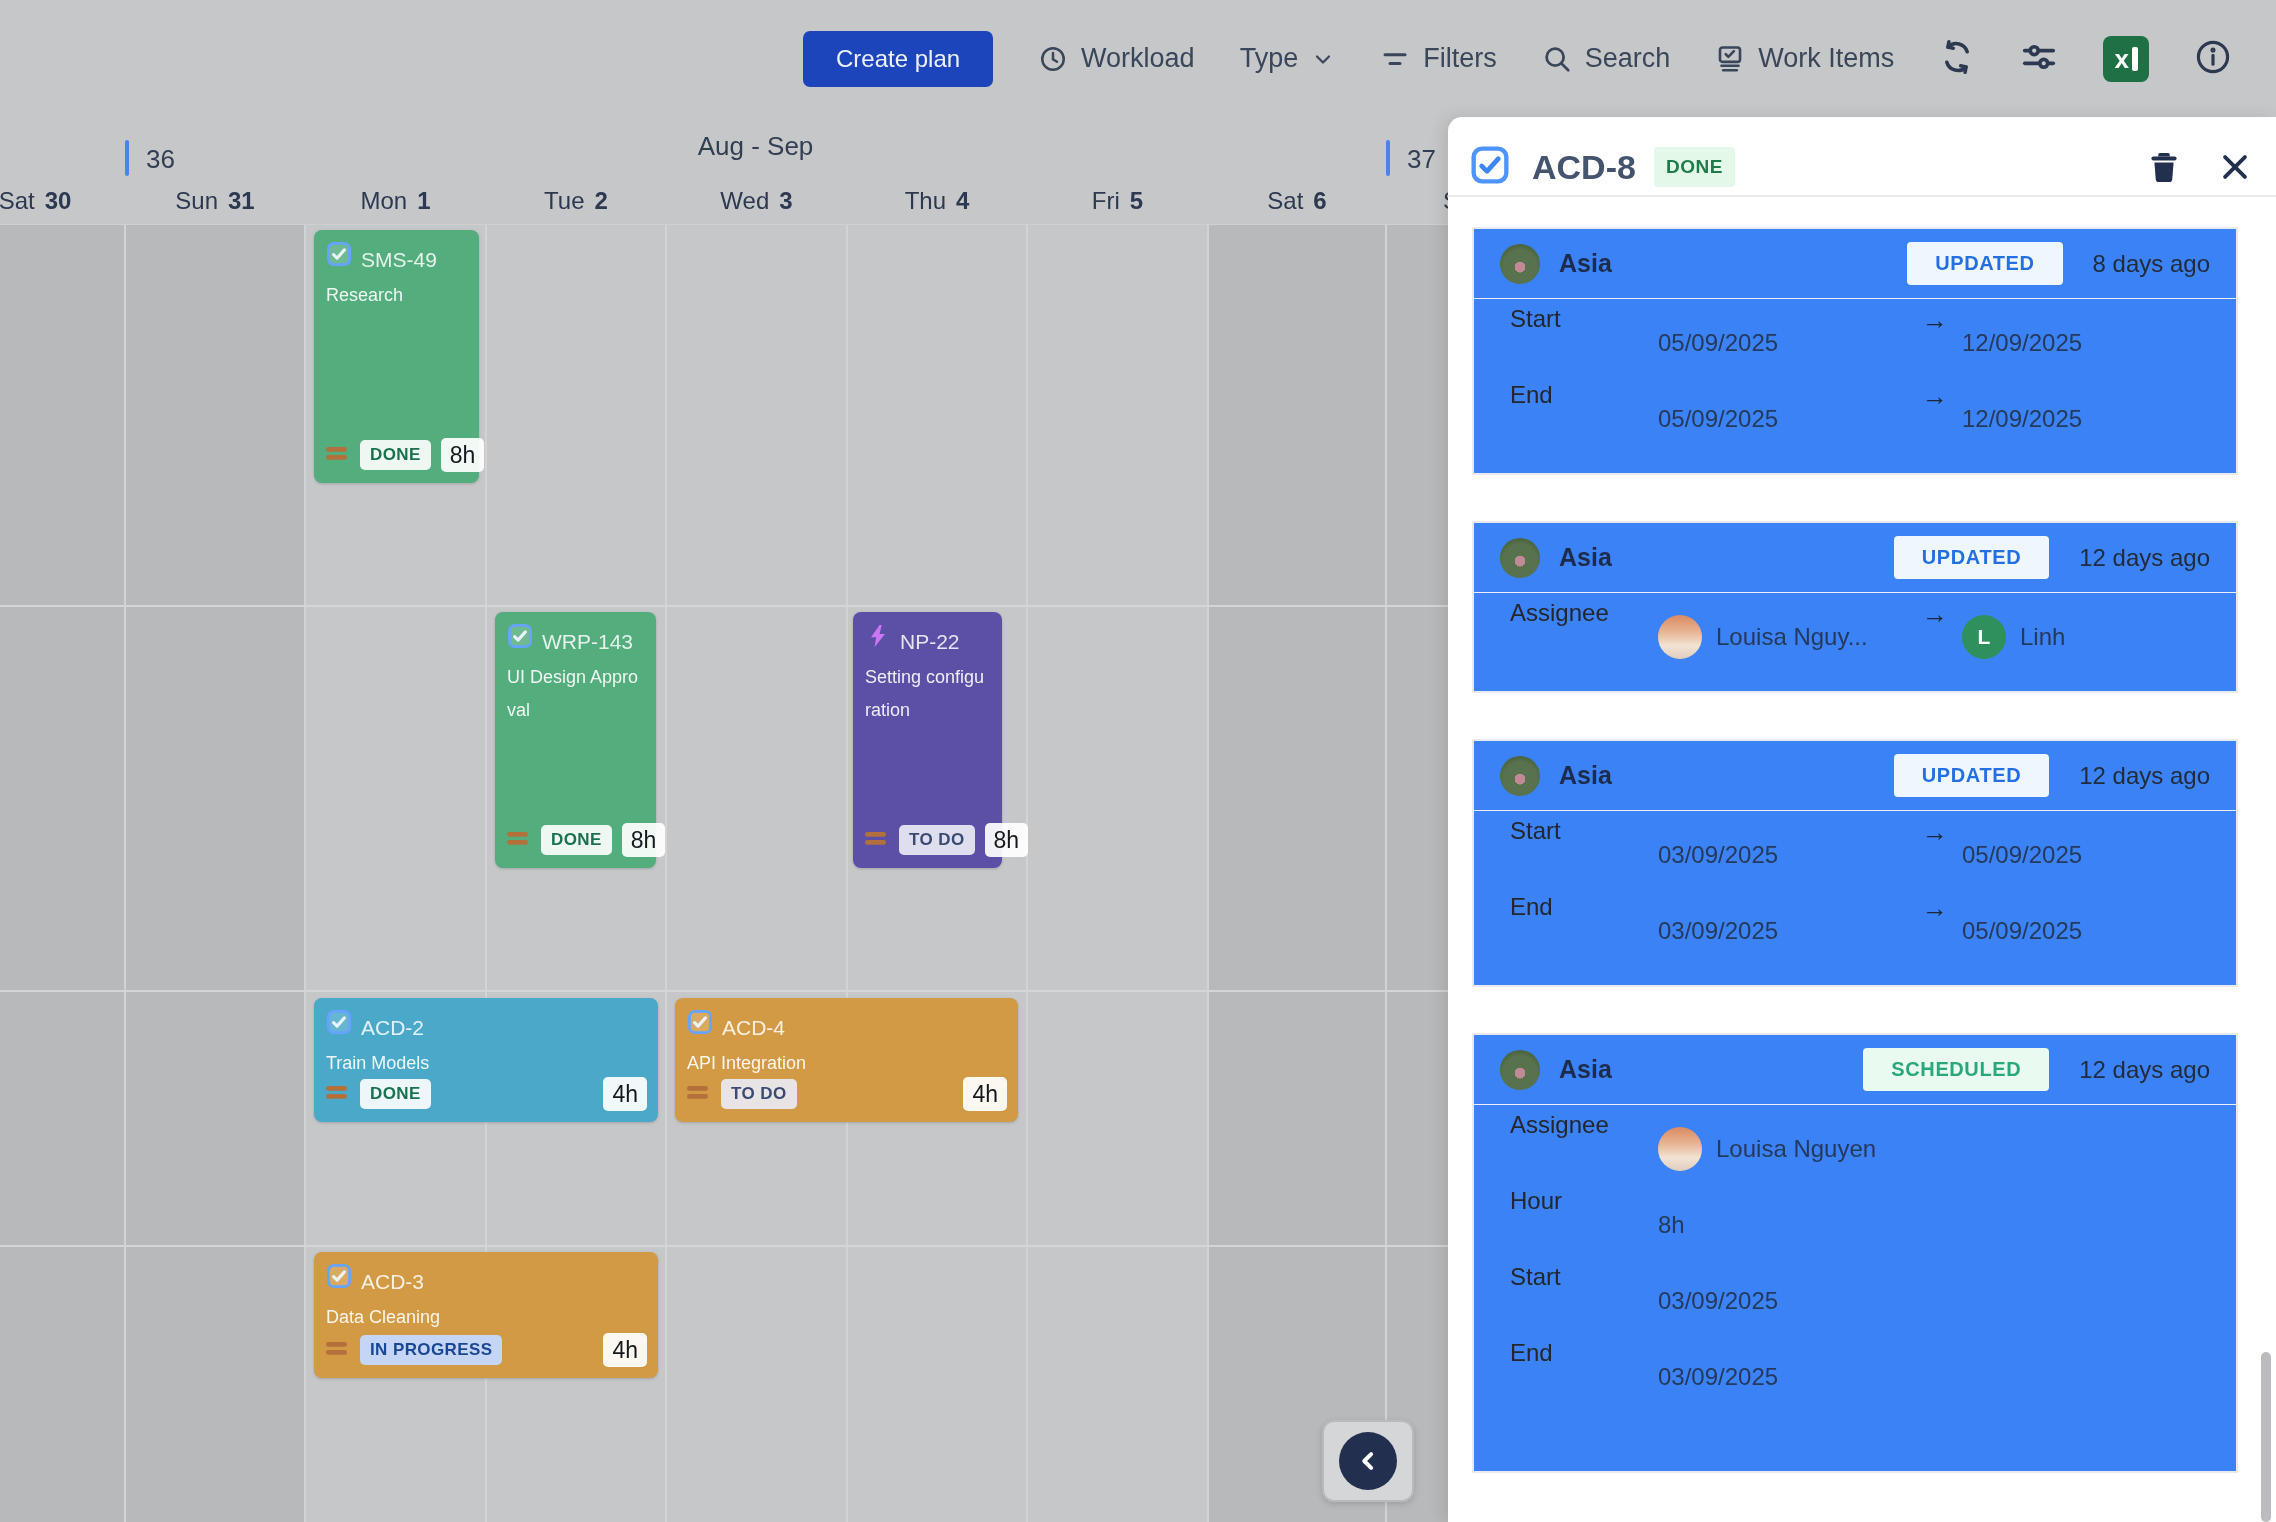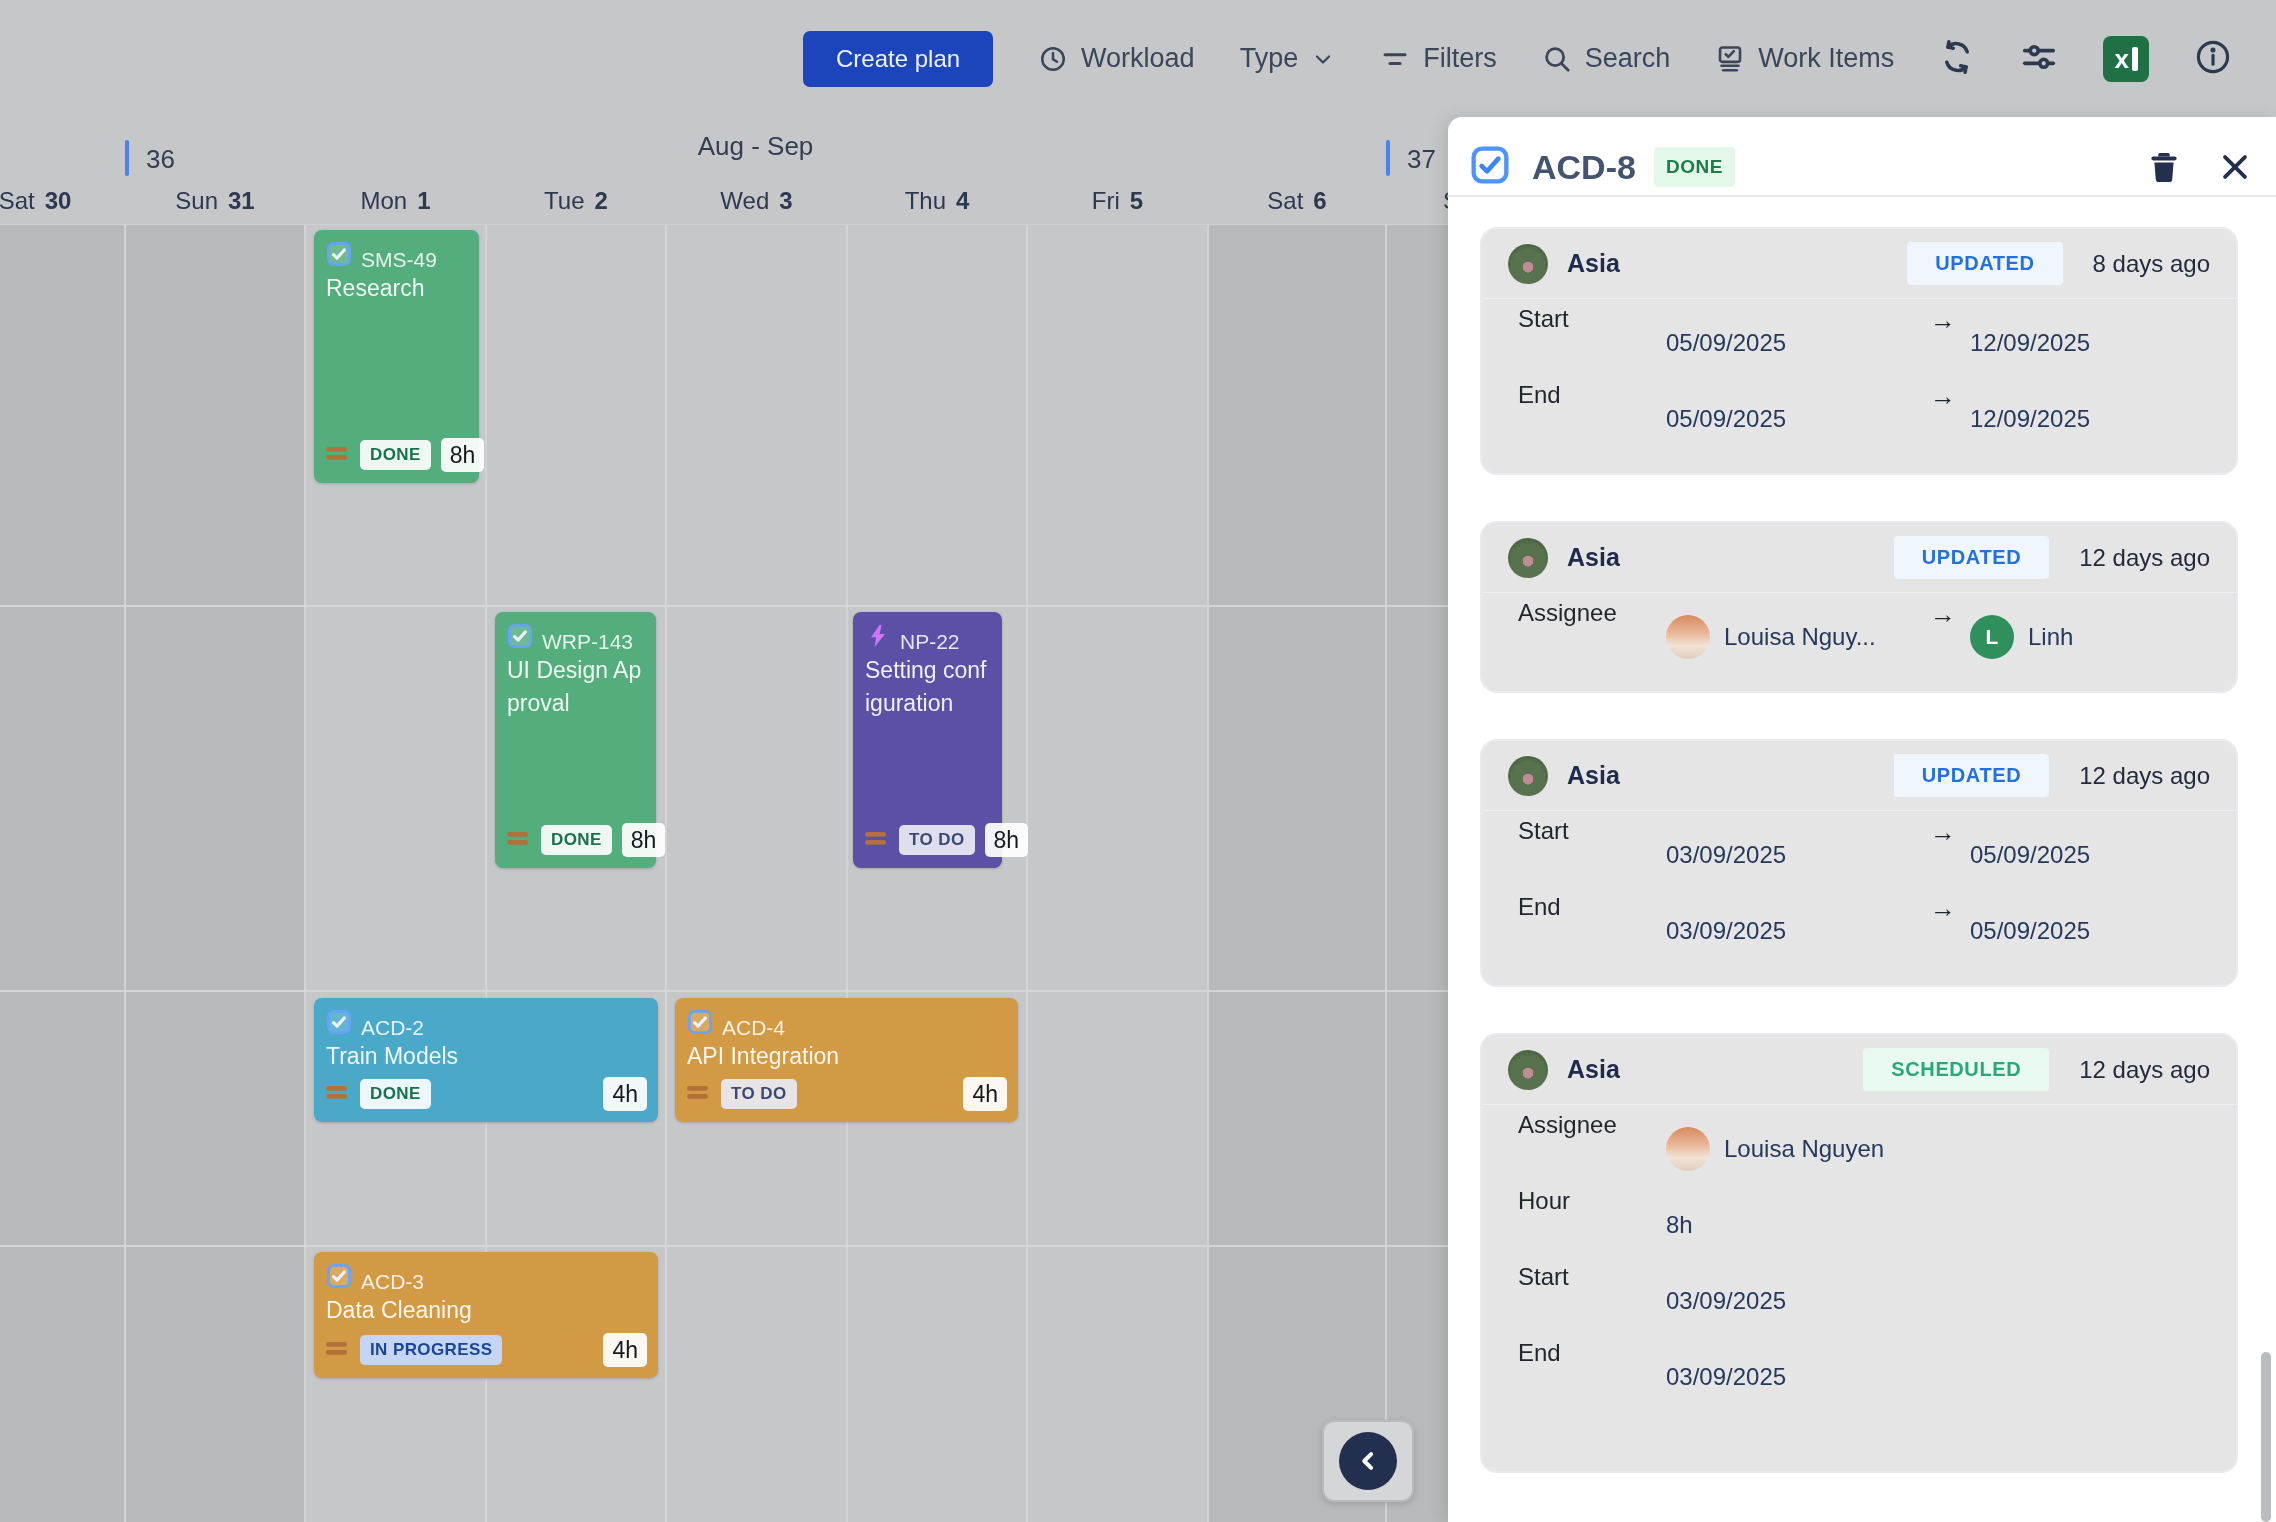--- a/index.html
+++ b/index.html
@@ -51,21 +51,21 @@
   .card{
     position:absolute;border-radius:8px;padding:11px 12px;z-index:3;cursor:pointer;
     box-shadow:0 1px 3px rgba(0,0,0,0.18);
   }
   .card.green{background:#54ad7d;}
   .card.teal{background:#4aa9c9;}
   .card.purple{background:#5b50a6;}
   .card.orange{background:#d29a44;}
   .card-head{display:flex;align-items:flex-end;gap:9px;font-size:21px;color:rgba(255,255,255,0.85);}
   .card-title{
-    font-size:23px;line-height:33px;color:rgba(255,255,255,0.9);
+    margin-top:7px;font-size:18px;line-height:33px;color:rgba(255,255,255,0.9);
     word-break:break-all;
   }
   .card-foot{position:absolute;left:11px;right:11px;bottom:11px;display:flex;align-items:center;gap:10px;}
   .status{
     height:30px;padding:0 10px;border-radius:5px;font-size:17px;font-weight:700;
     display:flex;align-items:center;letter-spacing:0.4px;white-space:nowrap;
   }
   .status.done{background:rgba(255,255,255,0.9);color:#19714d;}
   .status.todo{background:rgba(233,234,244,0.92);color:#3b4a70;}
   .status.inprogress{background:#c5d5f6;color:#1a4795;}
@@ -101,21 +101,21 @@
   .icon-action{background:none;border:none;padding:0;cursor:pointer;display:flex;}
   .tabs{display:flex;align-items:center;padding-left:30px;margin-top:14px;height:86px;}
   .tab{font-size:27px;color:#44506b;cursor:pointer;white-space:nowrap;}
   .tab + .tab{margin-left:66px;}
   .tab.active{font-weight:700;color:#2f3e5c;}
   .tab-annotation{
     border:5px solid #e5534e;border-radius:3px;padding:20px 27px;margin-left:48px;
   }
   .tabs-divider{height:2px;background:#e9eaec;}
   .entries{padding:30px 38px 0 24px;display:flex;flex-direction:column;gap:46px;}
-  .entry{border:2px solid #e8eaed;border-radius:17px;background:#e5e5e5;margin-left:8px;}
+  .entry{border:2px solid #e8eaed;border-radius:0;background:#3b82f6;}
   .entry.tall{padding-bottom:40px;}
   .entry-header{display:flex;align-items:center;padding:13px 26px;gap:19px;}
   .avatar{width:40px;height:40px;border-radius:50%;flex:0 0 auto;}
   .avatar.asia{background:radial-gradient(circle at 50% 58%,#c08a96 0 17%,#57724d 18% 55%,#39512f 100%);}
   .avatar.louisa{background:linear-gradient(180deg,#d98a5f 0%,#e8b494 38%,#f2e3d5 70%,#e0cdbc 100%);}
   .entry-actor{font-size:25px;font-weight:700;color:#1d2b4c;}
   .entry-right{margin-left:auto;display:flex;align-items:center;gap:30px;}
   .badge{font-size:20px;font-weight:700;padding:10px 28px;border-radius:4px;letter-spacing:0.6px;white-space:nowrap;}
   .badge.updated{color:#2470e2;background:#f0f6fd;}
   .badge.scheduled{color:#2aa87c;background:#e9faf1;}

